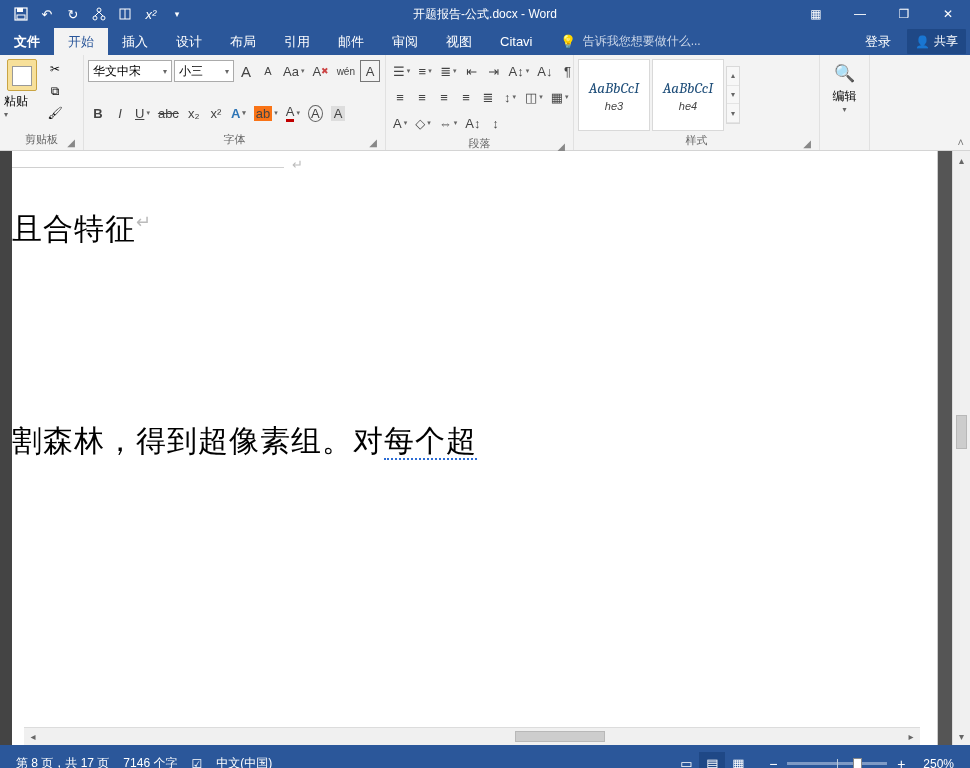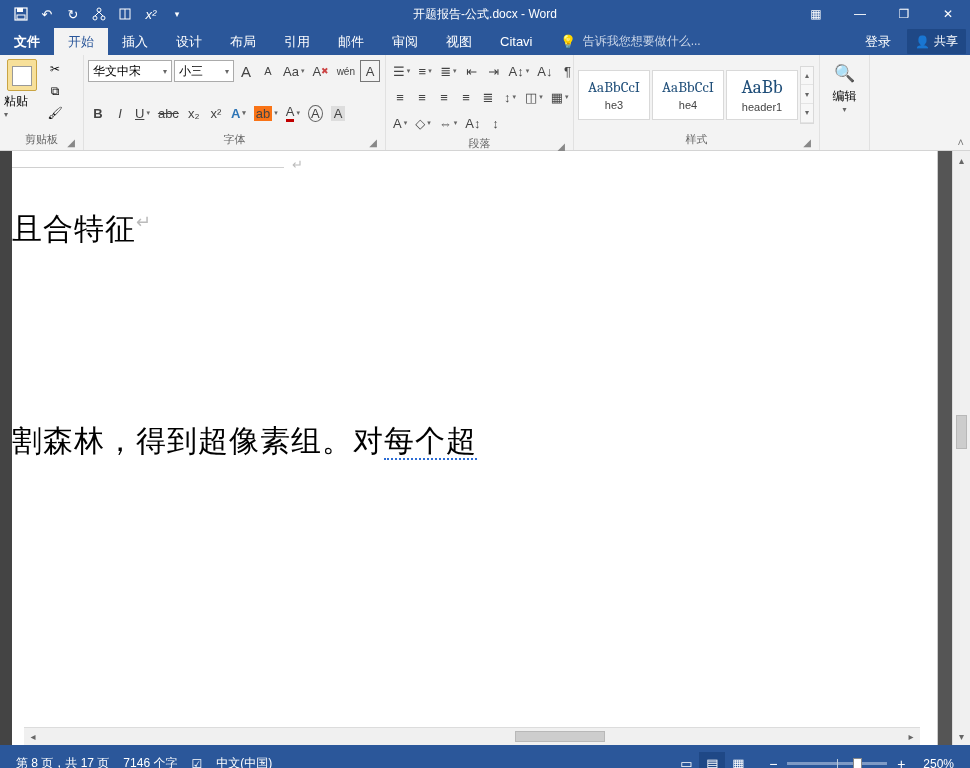--- a/index.html
+++ b/index.html
@@ -67,21 +67,21 @@
   .font-rows{ display:flex; flex-direction:column; gap:20px; padding-top:3px;}
   .row { display:flex; align-items:center; gap:2px;}
   .font-combo { height:22px; border:1px solid #ababab; background:#fff; display:flex; align-items:center; padding:0 4px; font-size:12px;}
   .font-combo.name{ width:84px;}
   .font-combo.size{ width:60px;}
   .drop-caret{ margin-left:auto; font-size:8px; color:#666;}
   .ico-btn { min-width:20px; height:22px; display:flex; align-items:center; justify-content:center; font-size:13px; border:1px solid transparent; padding:0 2px; color:#444;}
   .ico-btn .dd{font-size:7px; margin-left:2px; color:#666;}
   .para-rows{display:flex;flex-direction:column;gap:4px; padding-top:3px;}
   .styles-body{ display:flex; align-items:center; padding-top:2px;}
-  .style-card{ width:72px; height:50px; border:1px solid #d9d9d9; background:#fff; display:flex; flex-direction:column; align-items:center; justify-content:center; font-size:11px; margin-right:2px;}
+  .style-card{ width:72px; height:72px; border:1px solid #d9d9d9; background:#fff; display:flex; flex-direction:column; align-items:center; justify-content:center; font-size:11px; margin-right:2px;font-style:italic;}
   .style-card .preview{ font-size:15px; font-family:"Cambria","Times New Roman",serif; color:#1f4e79;}
   .style-card .preview.big{font-size:19px;}
   .style-card .name{ margin-top:3px; color:#444;}
   .style-scroll{ width:14px; height:58px; display:flex; flex-direction:column; border:1px solid #d9d9d9; background:#f7f7f7;}
   .style-scroll div{ flex:1; display:flex;align-items:center;justify-content:center; font-size:8px; color:#666; border-bottom:1px solid #e4e4e4;}
   .edit-group .edit-btn{ width:38px; text-align:center; padding-top:6px;}
   .edit-group .edit-icon{ font-size:17px; color:#555;}
   .doc-area{
     position:relative;
     height: calc(768px - 28px - 27px - 96px - 23px);
@@ -324,24 +324,20 @@
   <div class="group" style="width:246px;">
     <div class="group-body styles-body">
       <div class="style-card">
         <div class="preview">AaBbCcI</div>
         <div class="name">he3</div>
       </div>
       <div class="style-card">
         <div class="preview">AaBbCcI</div>
         <div class="name">he4</div>
       </div>
-      <div class="style-card">
-        <div class="preview big">AaBb</div>
-        <div class="name">header1</div>
-      </div>
       <div class="style-scroll">
         <div>▴</div>
         <div>▾</div>
         <div>▾</div>
       </div>
     </div>
     <div class="group-label">
       <span>样式</span>
       <span class="launcher">◢</span>
     </div>

